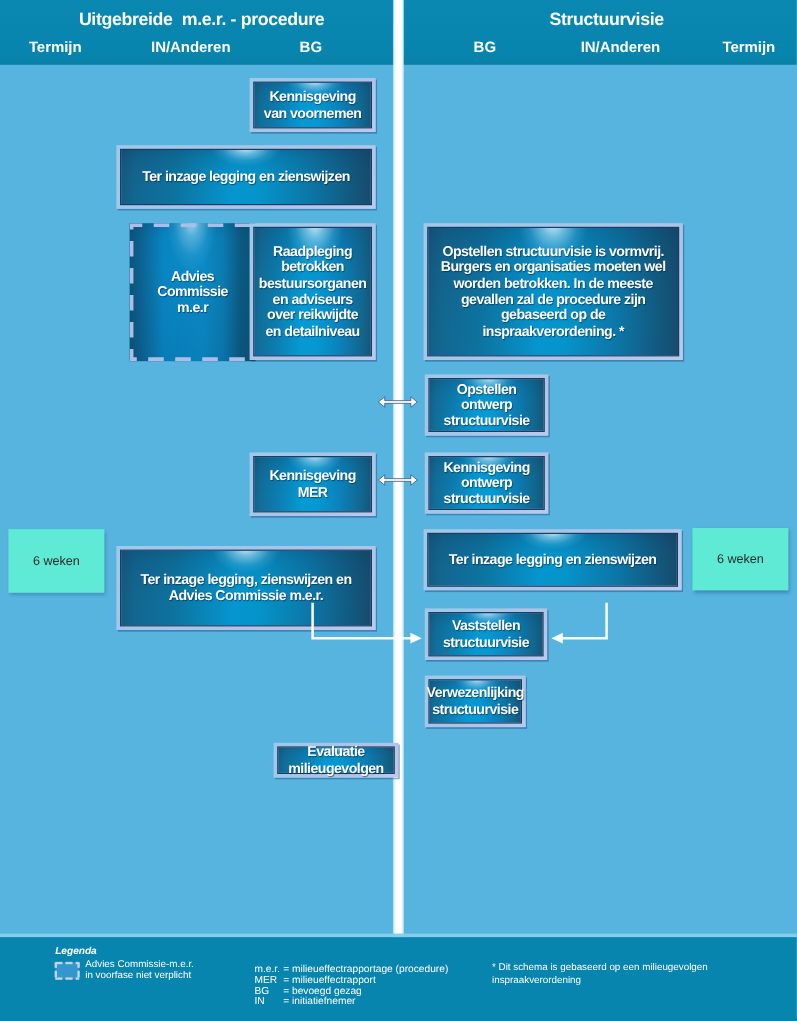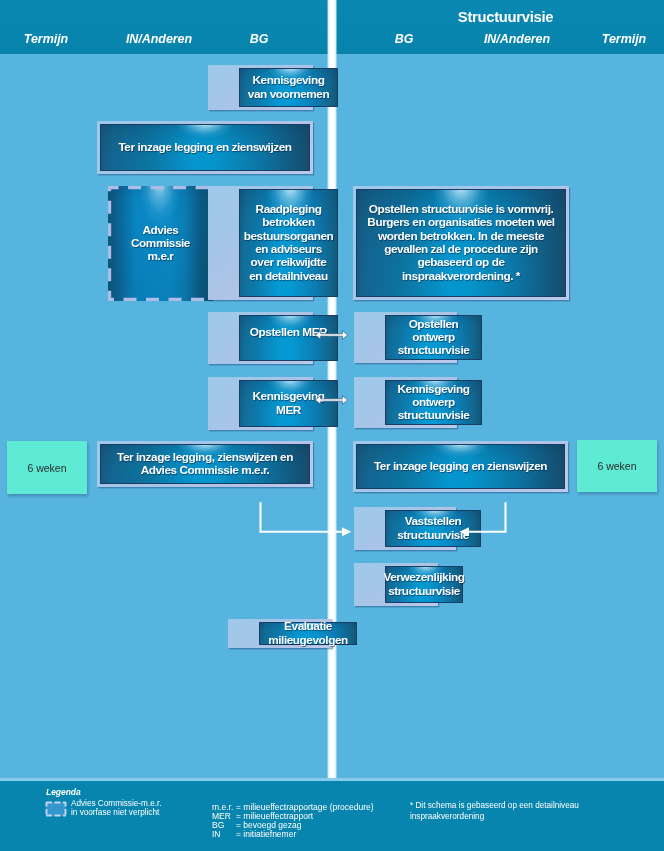--- a/index.html
+++ b/index.html
@@ -6,21 +6,21 @@
   html,body{margin:0;padding:0;}
   body{width:664px;height:851px;overflow:hidden;background:#57b4df;
        font-family:"Liberation Sans",sans-serif;-webkit-font-smoothing:antialiased;}
   #page{position:relative;width:664px;height:851px;background:#57b4df;overflow:hidden;}
 
   .hdr{position:absolute;left:0;top:0;width:664px;height:54px;
        background:linear-gradient(180deg,#0a88b1 0%,#0885ae 78%,#0881a8 100%);}
   .hdr-title{position:absolute;font-weight:bold;font-size:14.8px;color:#ffffff;
              text-align:center;letter-spacing:-0.3px;white-space:pre;}
   .hdr-sub{position:absolute;font-weight:bold;font-size:12.5px;color:#ffffff;
-             text-align:center;letter-spacing:-0.05px;font-style:italic;}
+             text-align:center;letter-spacing:-0.05px;}
 
   .divider{position:absolute;left:327px;top:0;width:10px;height:781px;
            background:linear-gradient(90deg,rgba(255,255,255,0) 0%,#d2effa 12%,#ffffff 32%,#ffffff 72%,#c9ebf8 90%,rgba(255,255,255,0) 100%);}
 
   .footer{position:absolute;left:0;top:781px;width:664px;height:70px;background:#0885ae;}
   .footer-top{position:absolute;left:0;top:778px;width:664px;height:3px;background:#86cdeb;}
 
   
   .box{position:absolute;box-sizing:border-box;padding:3px;
        background:linear-gradient(142deg,#9ec9ea 0%,#a3c6e8 32%,#aec3e6 62%,#bcc9ec 100%);
@@ -28,21 +28,21 @@
   .box > .in{width:100%;height:100%;box-sizing:border-box;border:1px solid #1b3c63;
        background:
          radial-gradient(ellipse 16% 40% at 50% -5%, rgba(222,245,253,.95) 0%, rgba(158,216,242,.64) 32%, rgba(105,188,228,.26) 62%, rgba(70,160,210,0) 88%),
          linear-gradient(180deg, rgba(13,40,74,.22) 0%, rgba(13,40,74,.12) 14%, rgba(13,40,74,.05) 34%, rgba(13,40,74,0) 72%, rgba(13,40,74,0) 100%),
          linear-gradient(92deg, #145a80 0%, #136690 6%, #0d739f 22%, #0596cf 45%, #0594ca 55%, #0c76a6 76%, #12597f 92%, #164c6c 100%);
        display:flex;align-items:center;justify-content:center;}
   .box.narrow > .in{
        background:
          radial-gradient(ellipse 28% 42% at 52% -5%, rgba(222,245,253,.95) 0%, rgba(158,216,242,.62) 32%, rgba(105,188,228,.26) 62%, rgba(70,160,210,0) 88%),
          linear-gradient(180deg, rgba(13,40,74,.20) 0%, rgba(13,40,74,.11) 14%, rgba(13,40,74,.04) 34%, rgba(13,40,74,0) 72%, rgba(13,40,74,0) 100%),
-         linear-gradient(92deg, #135f86 0%, #116e99 6%, #0c7cae 20%, #059ad4 42%, #0599d3 54%, #0b81ba 74%, #11678f 92%, #145777 100%); margin-left: 28px;}
+         linear-gradient(92deg, #135f86 0%, #116e99 6%, #0c7cae 20%, #059ad4 42%, #0599d3 54%, #0b81ba 74%, #11678f 92%, #145777 100%);}
   .box .tx{color:#ffffff;font-weight:bold;font-size:11.8px;line-height:13.3px;
        letter-spacing:-0.45px;position:relative;top:var(--ty,0px);
        text-align:center;text-shadow:0.6px 0.9px 0.8px rgba(8,32,62,.6);white-space:pre-line;}
 
   
   .box.dash{background:transparent;padding:0;box-shadow:none;border:none;margin-left:11px;}
   .box.dash > .in{border:none;
        background:
          radial-gradient(ellipse 24% 48% at 49% -5%, rgba(205,238,250,.92) 0%, rgba(150,214,240,.52) 30%, rgba(100,186,226,.20) 60%, rgba(60,150,200,0) 85%),
          linear-gradient(180deg, rgba(10,46,84,.16) 0%, rgba(10,46,84,.02) 10%, rgba(0,0,0,0) 32%, rgba(8,40,76,.10) 100%),
@@ -64,20 +64,21 @@
   .lg-icon{position:absolute;}
   .ab{position:absolute;font-size:8.5px;color:#ffffff;line-height:8.9px;}
 </style>
 </head>
 <body>
 
 <div id="page">
 
   <div class="hdr"></div>
 
+  <div class="hdr-title" style="left:4px;top:9px;width:328px">Uitgebreide  m.e.r. - procedure</div>
   <div class="hdr-title" style="left:341px;top:9px;width:329px">Structuurvisie</div>
 
   <div class="hdr-sub" style="left:6px;top:32px;width:80px">Termijn</div>
   <div class="hdr-sub" style="left:119px;top:32px;width:80px">IN/Anderen</div>
   <div class="hdr-sub" style="left:219px;top:32px;width:80px">BG</div>
 
   <div class="hdr-sub" style="left:364px;top:32px;width:80px">BG</div>
   <div class="hdr-sub" style="left:477px;top:32px;width:80px">IN/Anderen</div>
   <div class="hdr-sub" style="left:584px;top:32px;width:80px">Termijn</div>
 
@@ -111,34 +112,29 @@
     <div class="in">
       <span class="tx">Raadpleging
 betrokken
 bestuursorganen
 en adviseurs
 over reikwijdte
 en detailniveau</span>
     </div>
   </div>
 
-  <div class="box narrow" style="left:208px;top:312px;width:105px;height:52px;--ty:-5px">
-    <div class="in">
-      <span class="tx">Opstellen MER</span>
-    </div>
-  </div>
 
   <div class="box narrow" style="left:208px;top:377px;width:105px;height:53px">
     <div class="in">
       <span class="tx">Kennisgeving
 MER</span>
     </div>
   </div>
 
-  <div class="box" style="left:97px;top:441px;width:216px;height:46px">
+  <div class="box" style="left:97px;top:455px;width:216px;height:70px">
     <div class="in">
       <span class="tx">Ter inzage legging, zienswijzen en
 Advies Commissie m.e.r.</span>
     </div>
   </div>
 
   <div class="box narrow" style="left:228px;top:619px;width:104px;height:29px">
     <div class="in">
       <span class="tx">Evaluatie
 milieugevolgen</span>
@@ -244,16 +240,16 @@
     <div>BG</div>
     <div>IN</div>
   </div>
   <div class="ab" style="left:236px;top:803px;line-height:8.9px">
     <div>= milieueffectrapportage (procedure)</div>
     <div>= milieueffectrapport</div>
     <div>= bevoegd gezag</div>
     <div>= initiatiefnemer</div>
   </div>
 
-  <div class="ab" style="left:410px;top:800px;line-height:11.2px;white-space:pre-line;font-size:8.2px">* Dit schema is gebaseerd op een detailniveau
+  <div class="ab" style="left:410px;top:800px;line-height:11.2px;white-space:pre-line;font-size:8.2px">* Dit schema is gebaseerd op een milieugevolgen
    inspraakverordening</div>
 
 </div>
 
 </body></html>

